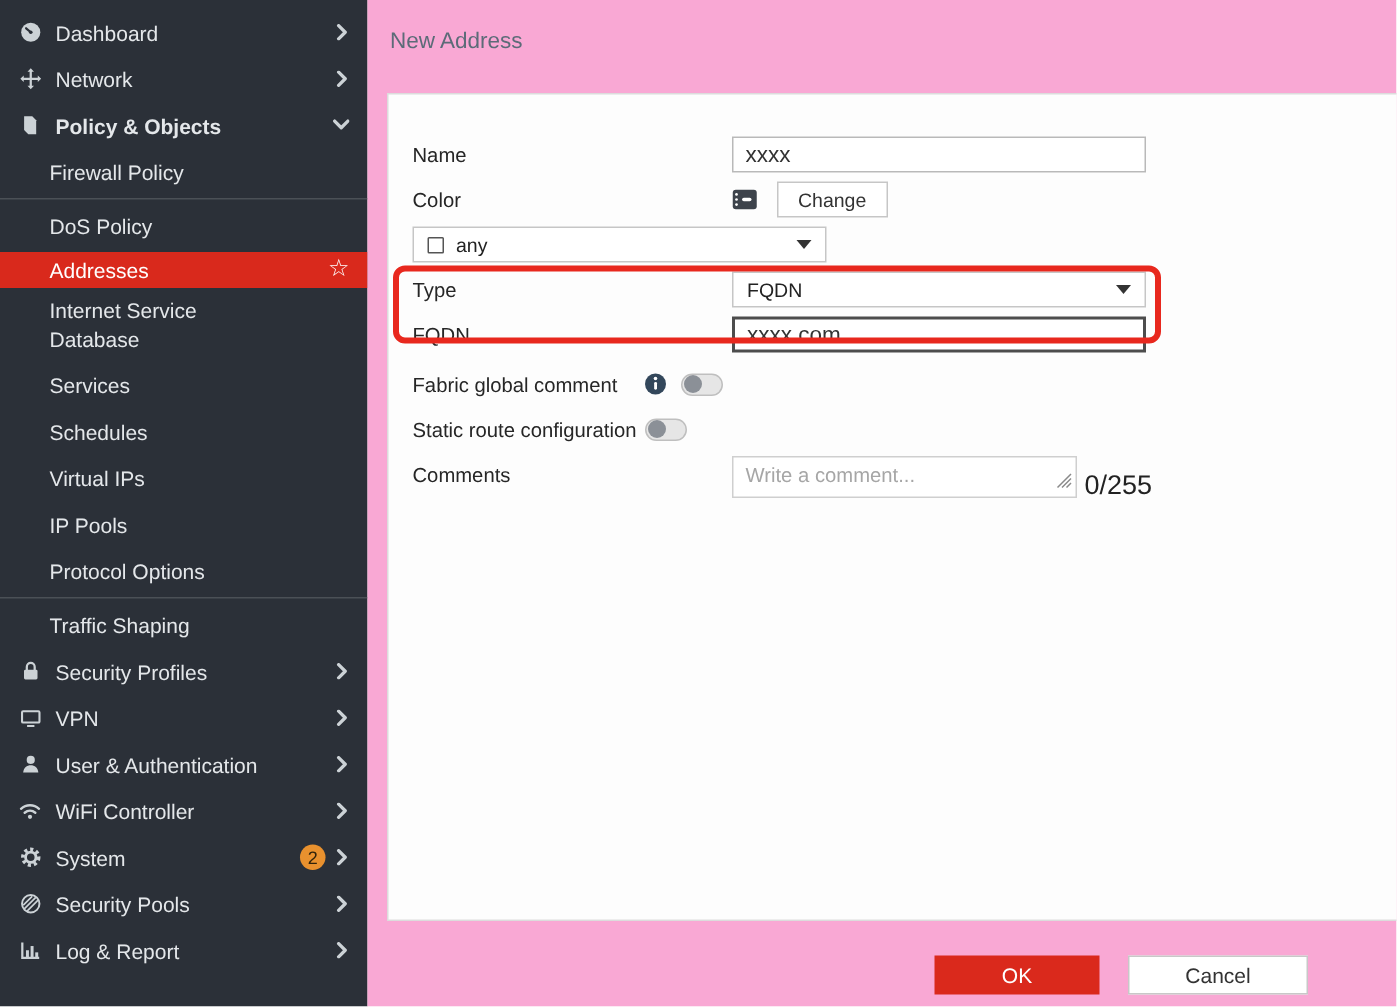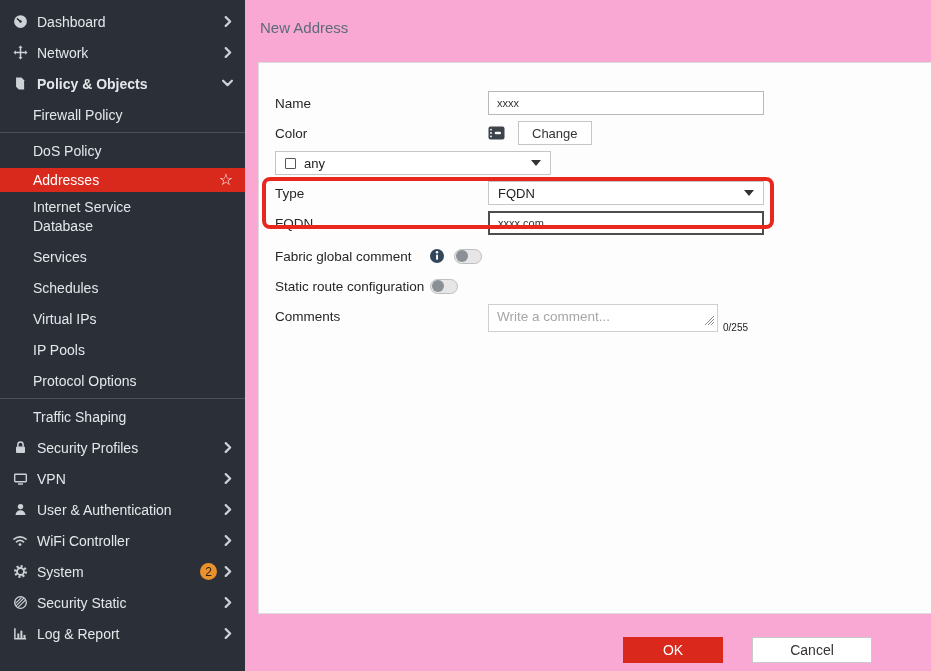--- a/index.html
+++ b/index.html
@@ -42,21 +42,21 @@
   .panel {
     position:absolute; left:13px; top:62px; width:700px; height:552px;
     background:#fdfdfd; border:1px solid #dcdcdc;
   }
   .form { padding:28px 0 0 16px; position:relative; }
   .frow { display:flex; align-items:center; margin-bottom:6px; min-height:24px; }
   .flabel { width:213px; font-size:13.5px; color:#262626; flex:none; }
   .flabel-inline { font-size:13.5px; color:#262626; margin-right:9px; }
   .text-input {
     width:276px; height:24px; border:1px solid #b9b9b9; background:#fff;
-    font-size:11px; color:#333; padding:0 8px; font-family:"Liberation Sans",sans-serif;
+    font-size:15px; color:#333; padding:0 8px; font-family:"Liberation Sans",sans-serif;
   }
   .text-input.focused { border:2px solid #4d4d4d; }
   .selectbox {
     width:276px; height:24px; border:1px solid #c6c6c6; background:#fff;
     display:flex; align-items:center; padding:0 9px; font-size:13px; color:#222; cursor:pointer;
   }
   .caret { margin-left:auto; width:0; height:0; border-left:5px solid transparent; border-right:5px solid transparent; border-top:6px solid #333; }
   .iface-square { width:11px; height:11px; border:1.5px solid #555; border-radius:1px; margin-right:8px; flex:none; }
   .change-btn {
     height:24px; padding:0 13px; margin-left:13px; background:#fff;
@@ -70,27 +70,27 @@
     position:relative; display:inline-block; margin-left:9px; cursor:pointer; flex:none;
   }
   .toggle .knob { position:absolute; left:1px; top:0.5px; width:12px; height:12px; border-radius:50%; background:#8b9097; }
   .ta-wrap { position:relative; width:230px; }
   .comments-ta {
     width:230px; height:28px; border:1px solid #cfcfcf; background:#fff; resize:none;
     font-size:13.5px; color:#333; padding:4px 8px; font-family:"Liberation Sans",sans-serif;
   }
   .comments-ta::placeholder { color:#a6a6a6; }
   .resize-grip { position:absolute; right:3px; bottom:6px; pointer-events:none; }
-  .char-count { font-size:10px; color:#222; margin-left:5px; align-self:flex-end; padding-bottom:3px; }
+  .char-count { font-size:18px; color:#222; margin-left:5px; align-self:flex-end; padding-bottom:3px; }
   .highlight-box {
     position:absolute; left:17px; top:177px; width:512px; height:52px;
     border:4px solid #e8281e; border-radius:8px; pointer-events:none; z-index:5;
   }
   .btn-ok {
-    position:absolute; left:378px; top:637px; width:100px; height:26px;
+    position:absolute; left:378px; top:637px; width:110px; height:26px;
     background:#da291c; color:#fff; border:none; font-size:14px; cursor:pointer;
     font-family:"Liberation Sans",sans-serif;
   }
   .btn-cancel {
     position:absolute; left:507px; top:637px; width:120px; height:26px;
     background:#fff; color:#333; border:1px solid #c8c8c8; font-size:14px; cursor:pointer;
     font-family:"Liberation Sans",sans-serif;
   }
 </style>
 </head>
@@ -264,21 +264,21 @@
       </span>
   </div>
 
   <div class="nav-item">
     <span class="nav-icon">
       <svg width="15" height="15" viewBox="0 0 16 16">
           <circle cx="8" cy="8" r="6.2" fill="none" stroke="#ccd2d6" stroke-width="1.4"></circle>
           <path d="M3.4 11.6 11.6 3.4 M5.4 13.2 13.2 5.4 M2.7 9 9 2.7" stroke="#ccd2d6" stroke-width="1.2"></path>
         </svg>
     </span>
-    <span class="nav-label">Security Static</span>
+    <span class="nav-label">Security Pools</span>
     <span class="chev">
         <svg width="9" height="11" viewBox="0 0 8 10">
           <path d="M1.5 1l4 4-4 4" fill="none" stroke="#ccd2d6" stroke-width="2" stroke-linecap="round" stroke-linejoin="round"></path>
         </svg>
       </span>
   </div>
 
   <div class="nav-item">
     <span class="nav-icon">
       <svg width="15" height="15" viewBox="0 0 16 16">

